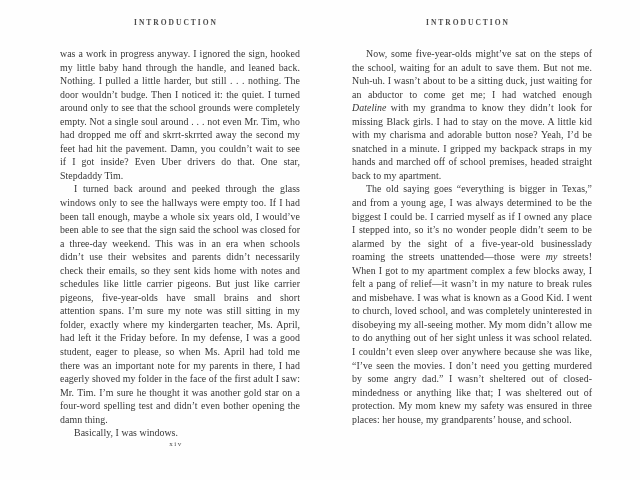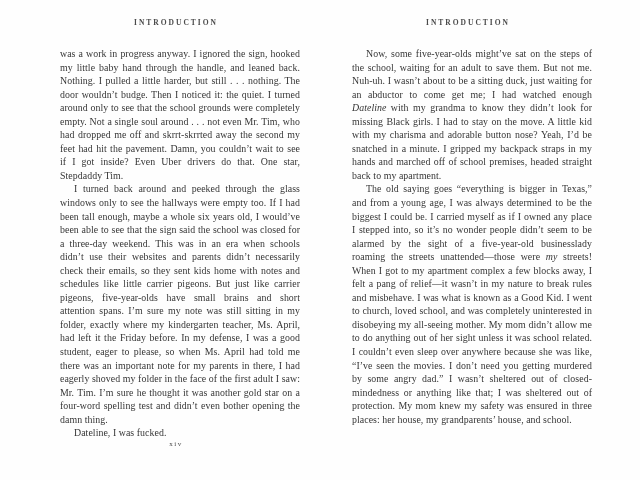--- a/index.html
+++ b/index.html
@@ -66,21 +66,21 @@
 </head>
 <body>
 
 <div class="spread">
 
   <section class="page page-left">
     <div class="running-header">INTRODUCTION</div>
     <div class="text-block">
         <p class="">was a work in progress anyway. I ignored the sign, hooked my little baby hand through the handle, and leaned back. Nothing. I pulled a little harder, but still .&nbsp;.&nbsp;. nothing. The door wouldn’t budge. Then I noticed it: the quiet. I turned around only to see that the school grounds were completely empty. Not a single soul around .&nbsp;.&nbsp;. not even Mr. Tim, who had dropped me off and skrrt-skrrted away the second my feet had hit the pavement. Damn, you couldn’t wait to see if I got inside? Even Uber drivers do that. One star, Stepdaddy Tim.</p>
         <p class="indent">I turned back around and peeked through the glass windows only to see the hallways were empty too. If I had been tall enough, maybe a whole six years old, I would’ve been able to see that the sign said the school was closed for a three-day weekend. This was in an era when schools didn’t use their websites and parents didn’t necessarily check their emails, so they sent kids home with notes and schedules like little carrier pigeons. But just like carrier pigeons, five-year-olds have small brains and short attention spans. I’m sure my note was still sitting in my folder, exactly where my kindergarten teacher, Ms. April, had left it the Friday before. In my defense, I was a good student, eager to please, so when Ms. April had told me there was an important note for my parents in there, I had eagerly shoved my folder in the face of the first adult I saw: Mr. Tim. I’m sure he thought it was another gold star on a four-word spelling test and didn’t even bother opening the damn thing.</p>
-        <p class="indent">Dateline, I was fucked.</p>
+        <p class="indent">Basically, I was windows.</p>
       </div>
     <div class="folio">xiv</div>
   </section>
 
   <section class="page page-right">
     <div class="running-header">INTRODUCTION</div>
     <div class="text-block">
         <p class="indent">Now, some five-year-olds might’ve sat on the steps of the school, waiting for an adult to save them. But not me. Nuh-uh. I wasn’t about to be a sitting duck, just waiting for an abductor to come get me; I had watched enough <i>Dateline</i> with my grandma to know they didn’t look for missing Black girls. I had to stay on the move. A little kid with my charisma and adorable button nose? Yeah, I’d be snatched in a minute. I gripped my backpack straps in my hands and marched off of school premises, headed straight back to my apartment.</p>
         <p class="indent">The old saying goes “everything is bigger in Texas,” and from a young age, I was always determined to be the biggest I could be. I carried myself as if I owned any place I stepped into, so it’s no wonder people didn’t seem to be alarmed by the sight of a five-year-old businesslady roaming the streets unattended—those were <i>my</i> streets! When I got to my apartment complex a few blocks away, I felt a pang of relief—it wasn’t in my nature to break rules and misbehave. I was what is known as a Good Kid. I went to church, loved school, and was completely uninterested in disobeying my all-seeing mother. My mom didn’t allow me to do anything out of her sight unless it was school related. I couldn’t even sleep over anywhere because she was like, “I’ve seen the movies. I don’t need you getting murdered by some angry dad.” I wasn’t sheltered out of closed-mindedness or anything like that; I was sheltered out of protection. My mom knew my safety was ensured in three places: her house, my grandparents’ house, and school.</p>
       </div>

